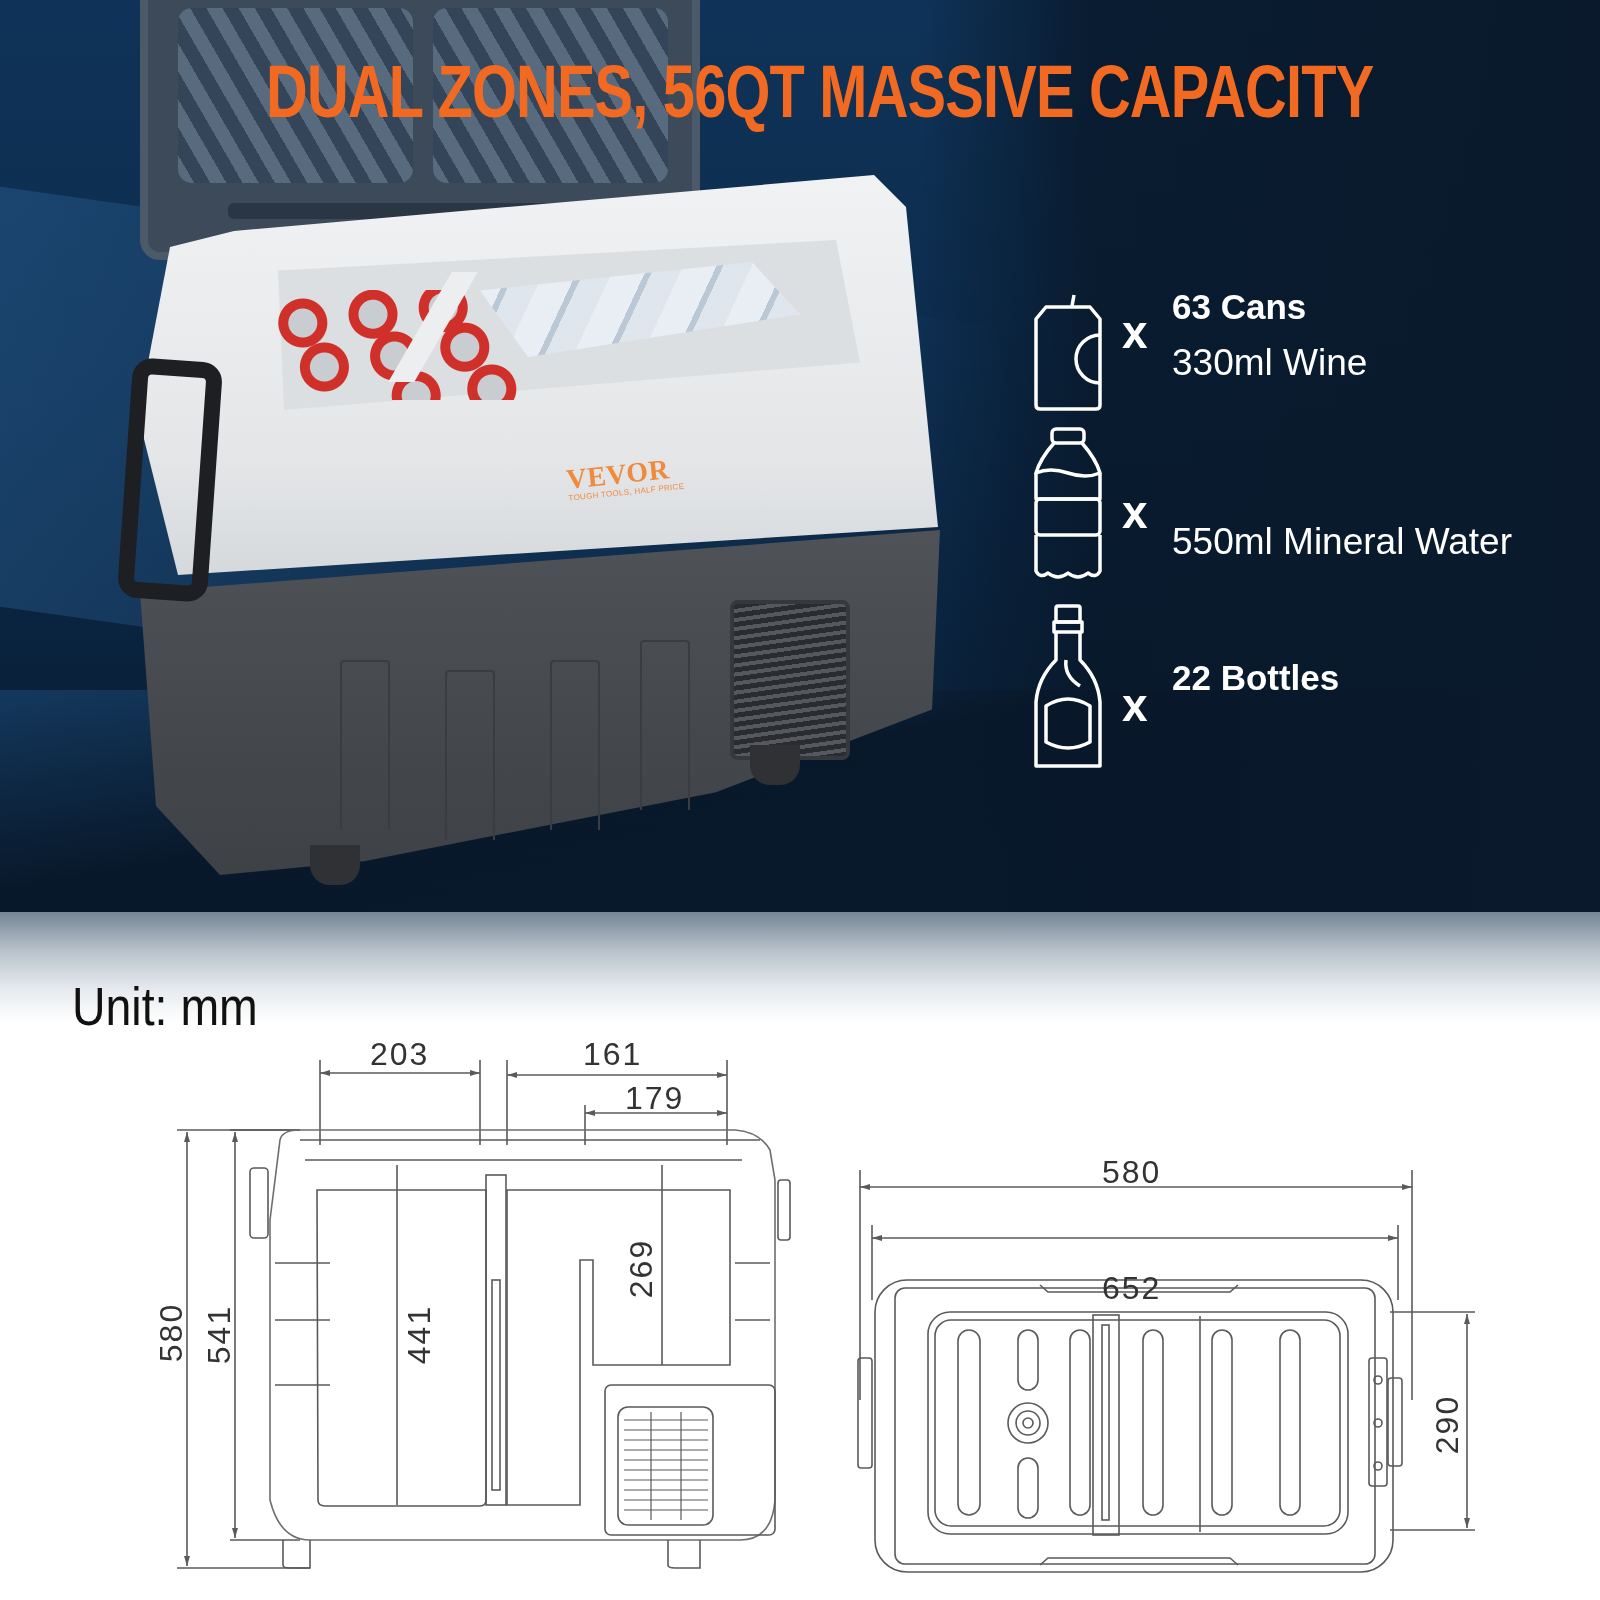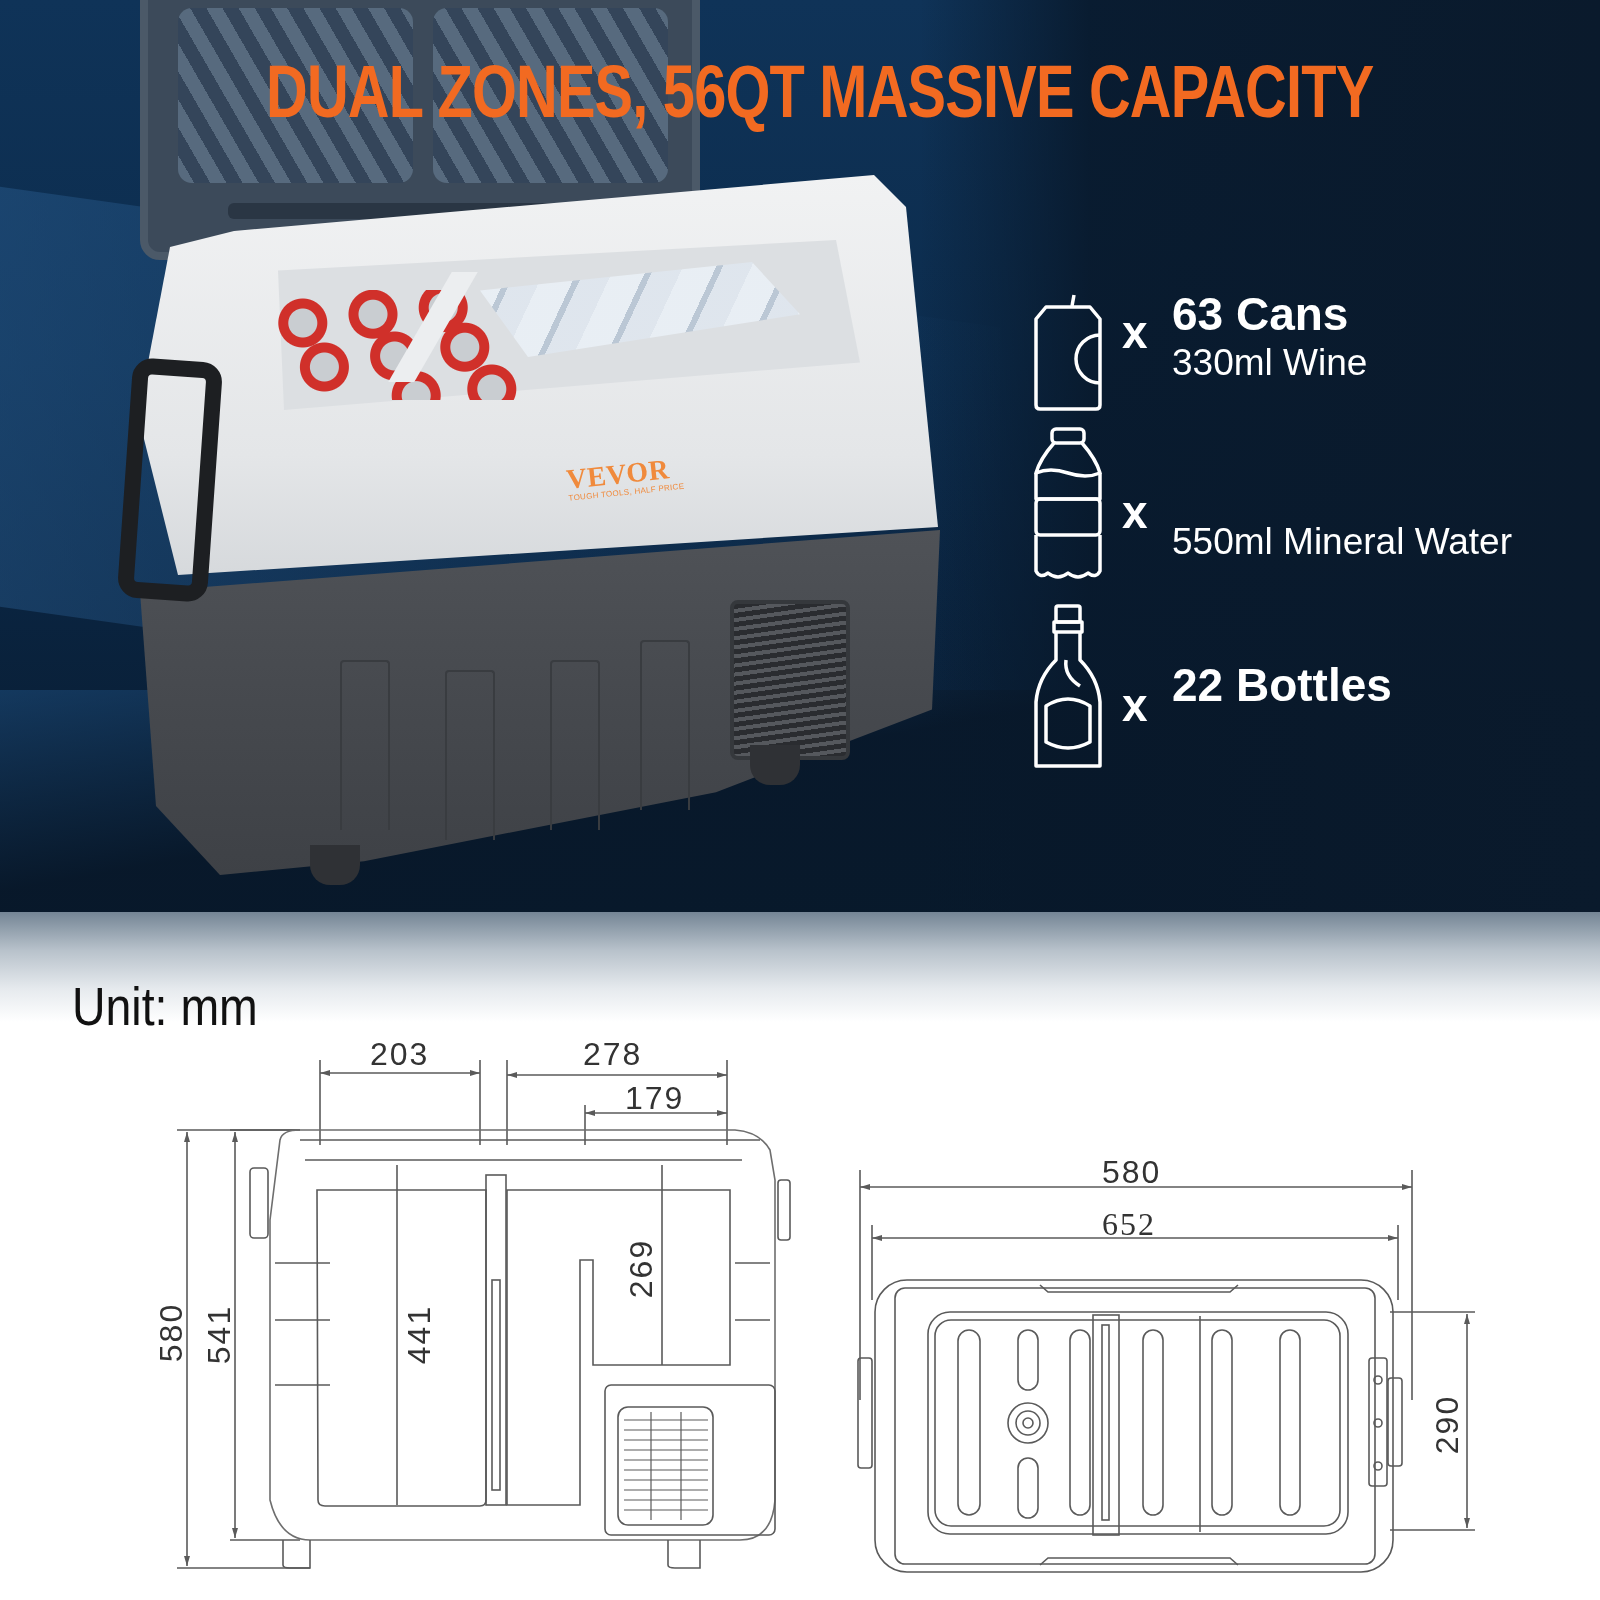--- a/index.html
+++ b/index.html
@@ -106,21 +106,21 @@
     position: absolute; left: 5px; top: 360px; width: 90px; height: 240px;
     border: 16px solid #1d1f22; border-radius: 20px; transform: rotate(4deg);
   }
   .foot { position: absolute; width: 50px; height: 40px; background: #2f3135; border-radius: 0 0 20px 20px; }
 
   
   .cap-list { position: absolute; left: 1030px; top: 265px; width: 540px; }
   .cap-item { position: absolute; left: 0; width: 540px; height: 170px; }
   .cap-item .icon { position: absolute; left: 0; top: 0; width: 76px; height: 170px; }
   .cap-item .x { position: absolute; left: 92px; font-weight: 700; font-size: 46px; color: #ffffff; }
-  .cap-item .count { position: absolute; left: 142px; font-weight: 700; font-size: 46px; color: #ffffff; white-space: nowrap; }
+  .cap-item .count { position: absolute; left: 142px; font-weight: 700; font-size: 35px; color: #ffffff; white-space: nowrap; }
   .cap-item .desc { position: absolute; left: 142px; font-size: 37px; color: #ffffff; white-space: nowrap; }
 
   
   .fade {
     position: absolute; left: 0; top: 912px; width: 1600px; height: 110px;
     background: linear-gradient(180deg, #748595 0%, #b8c2cb 35%, #e6eaee 70%, #ffffff 100%);
   }
   .unit-label {
     position: absolute; left: 72px; top: 975px; font-size: 54px; color: #111111;
     transform: scaleX(0.86); transform-origin: left top; white-space: nowrap;
@@ -334,21 +334,21 @@
     <polygon points="860,1187 870,1184 870,1190"></polygon>
       <polygon points="1412,1187 1402,1184 1402,1190"></polygon>
     <polygon points="872,1238 882,1235 882,1241"></polygon>
       <polygon points="1398,1238 1388,1235 1388,1241"></polygon>
     <polygon points="1467,1314 1464,1324 1470,1324"></polygon>
       <polygon points="1467,1528 1464,1518 1470,1518"></polygon>
   </g>
 </svg>
 
 <span class="dim" style="left:370px; top:1036px;">203</span>
-<span class="dim" style="left:583px; top:1036px;">278</span>
+<span class="dim" style="left:583px; top:1036px;">161</span>
 <span class="dim" style="left:625px; top:1080px;text-align:center;">179</span>
 <span class="dim v" style="left:142px; top:1314px;">580</span>
 <span class="dim v" style="left:190px; top:1316px;">541</span>
 <span class="dim v" style="left:390px; top:1316px;">441</span>
 <span class="dim v" style="left:612px; top:1250px;">269</span>
 <span class="dim" style="left:1102px; top:1154px;">580</span>
-<span class="dim" style="left:1102px; top:1206px;font-family:Liberation Serif, serif;">652</span>
+<span class="dim" style="left:1102px; top:1270px;">652</span>
 <span class="dim v" style="left:1418px; top:1406px;">290</span>
 
 </body></html>

